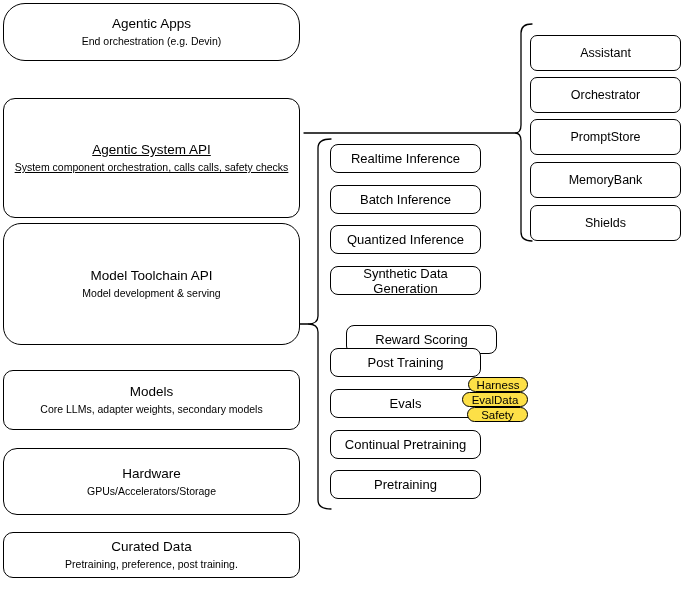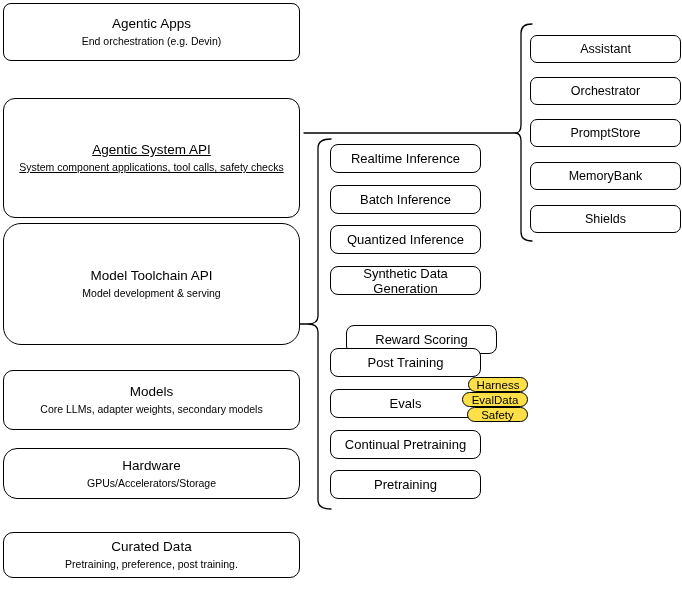--- a/index.html
+++ b/index.html
@@ -10,21 +10,21 @@
   }
   .node{
     position:absolute;box-sizing:border-box;background:#fff;
     border:1.4px solid #000;display:flex;flex-direction:column;
     align-items:center;justify-content:center;text-align:center;
   }
   .lbox{left:3px;width:297px;}
   .lbox .title{font-size:13.5px;line-height:16px;}
   .lbox .subtitle{font-size:10.5px;line-height:13px;margin-top:3px;}
   .mbox{left:330px;width:151px;height:29px;border-radius:8px;font-size:13px;}
-  .rbox{left:530px;width:151px;height:28px;border-radius:7px;font-size:12.5px;}
+  .rbox{left:530px;width:151px;height:36px;border-radius:7px;font-size:12.5px;}
   .tag{
     position:absolute;box-sizing:border-box;background:#fde047;
     border:1.2px solid #000;border-radius:999px;display:flex;
     align-items:center;justify-content:center;font-size:11.5px;z-index:5;
   }
   .mbox,.rbox{z-index:2;}
   #connectors{position:absolute;left:0;top:0;z-index:1;pointer-events:none;}
   #connectors path{fill:none;stroke:#000;stroke-width:1.3px;stroke-linecap:round;}
 </style>
 </head>
@@ -32,41 +32,41 @@
 
 <div id="canvas">
 
   <svg id="connectors" width="682" height="591">
     <path d="M 304 133 L 515 133"></path>
     <path d="M 532 24 Q 521 24 521 33 L 521 125 Q 521 133 515 133 Q 521 133 521 141 L 521 232 Q 521 241 532 241"></path>
     <path d="M 300 324 L 308 324"></path>
     <path d="M 331 139 Q 318 139 318 148 L 318 316 Q 318 324 308 324 Q 318 324 318 332 L 318 500 Q 318 509 331 509"></path>
   </svg>
 
-  <div class="node lbox" style="top:3px;height:58px;border-radius:8px;">
+  <div class="node lbox" style="top:3px;height:58px;border-radius:22px;">
     <div class="title">Agentic Apps</div>
     <div class="subtitle">End orchestration (e.g. Devin)</div>
   </div>
 
   <div class="node lbox" style="top:98px;height:120px;border-radius:12px;text-decoration:underline;">
     <div class="title">Agentic System API</div>
-    <div class="subtitle">System component applications, tool calls, safety checks</div>
+    <div class="subtitle">System component orchestration, calls calls, safety checks</div>
   </div>
 
   <div class="node lbox" style="top:223px;height:122px;border-radius:18px;">
     <div class="title">Model Toolchain API</div>
     <div class="subtitle">Model development &amp; serving</div>
   </div>
 
   <div class="node lbox" style="top:370px;height:60px;border-radius:10px;">
     <div class="title">Models</div>
     <div class="subtitle">Core LLMs, adapter weights, secondary models</div>
   </div>
 
-  <div class="node lbox" style="top:448px;height:51px;border-radius:14px;">
+  <div class="node lbox" style="top:448px;height:67px;border-radius:14px;">
     <div class="title">Hardware</div>
     <div class="subtitle">GPUs/Accelerators/Storage</div>
   </div>
 
   <div class="node lbox" style="top:532px;height:46px;border-radius:10px;">
     <div class="title">Curated Data</div>
     <div class="subtitle">Pretraining, preference, post training.</div>
   </div>
 
   <div class="node mbox" style="top:144px;">

